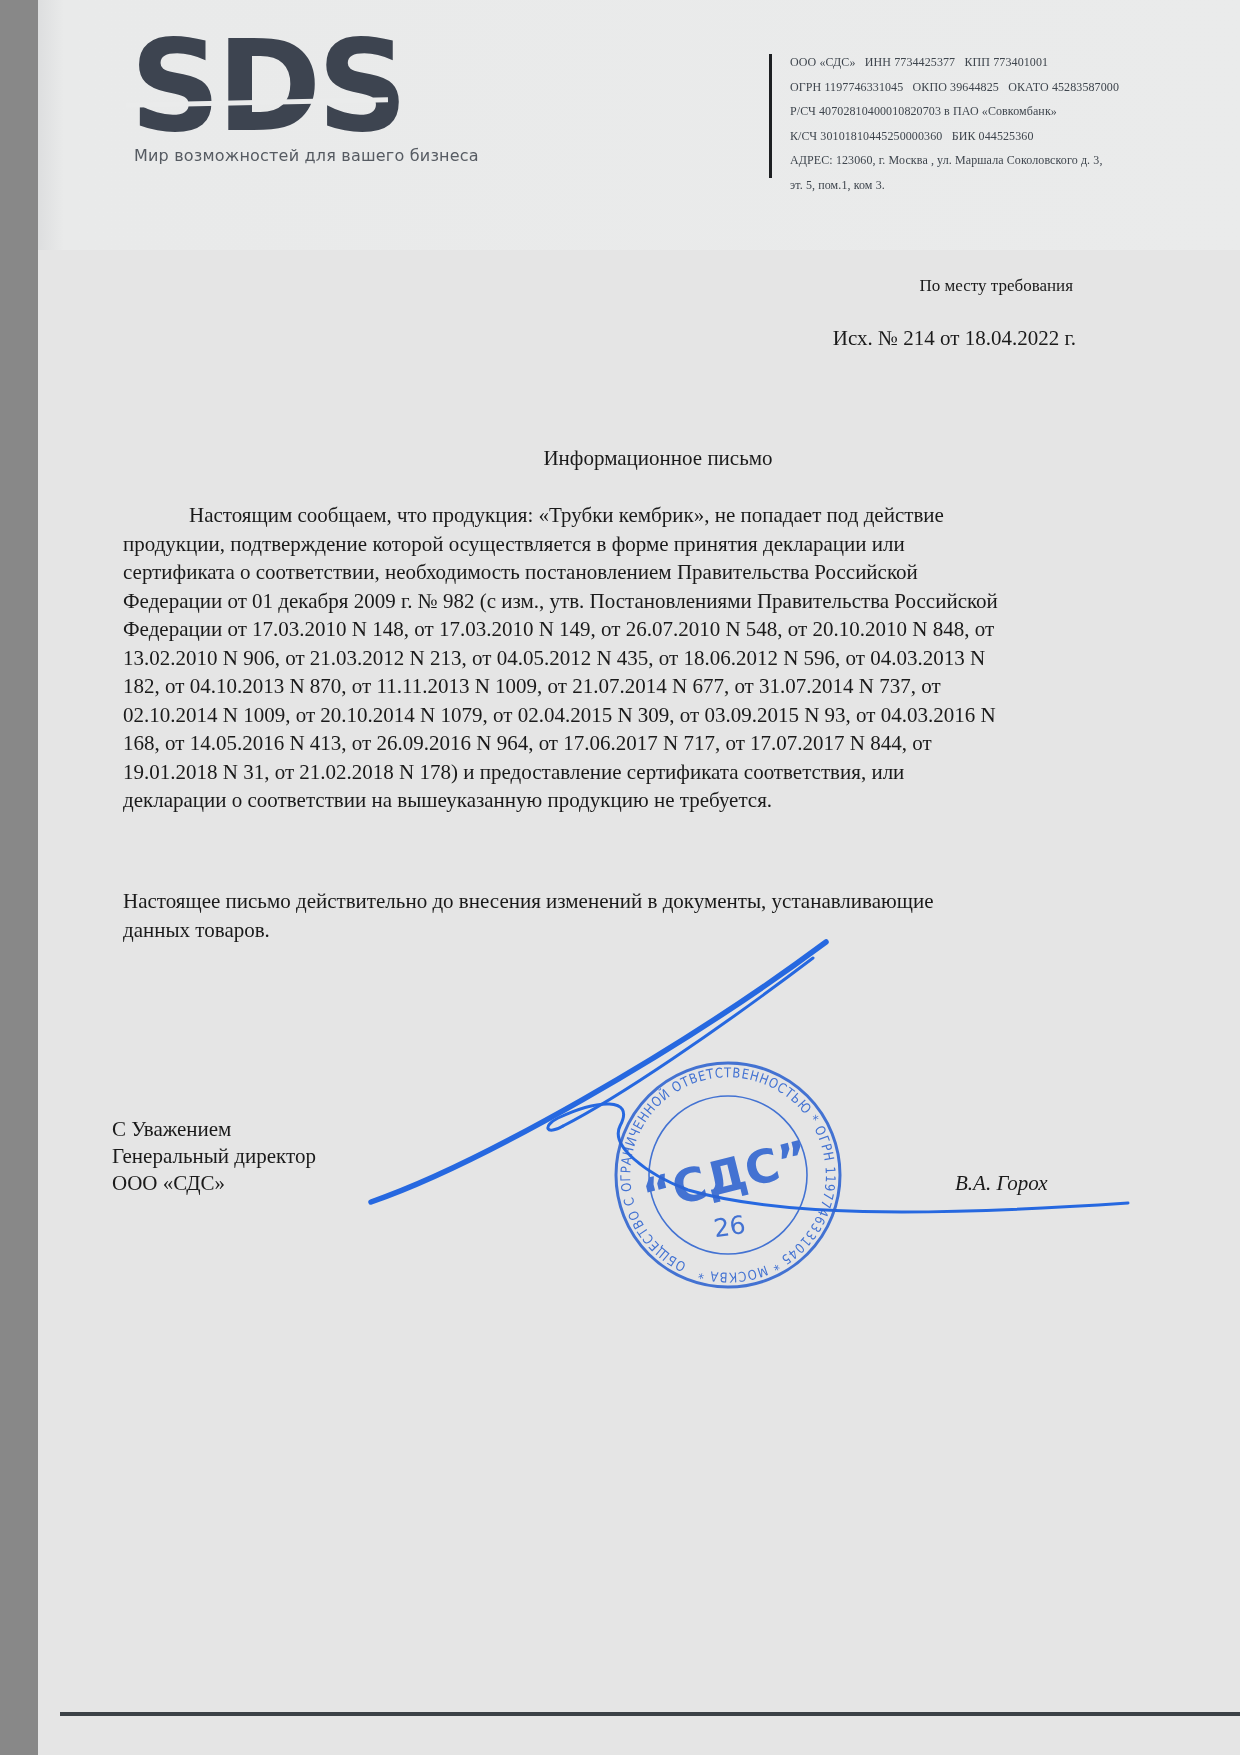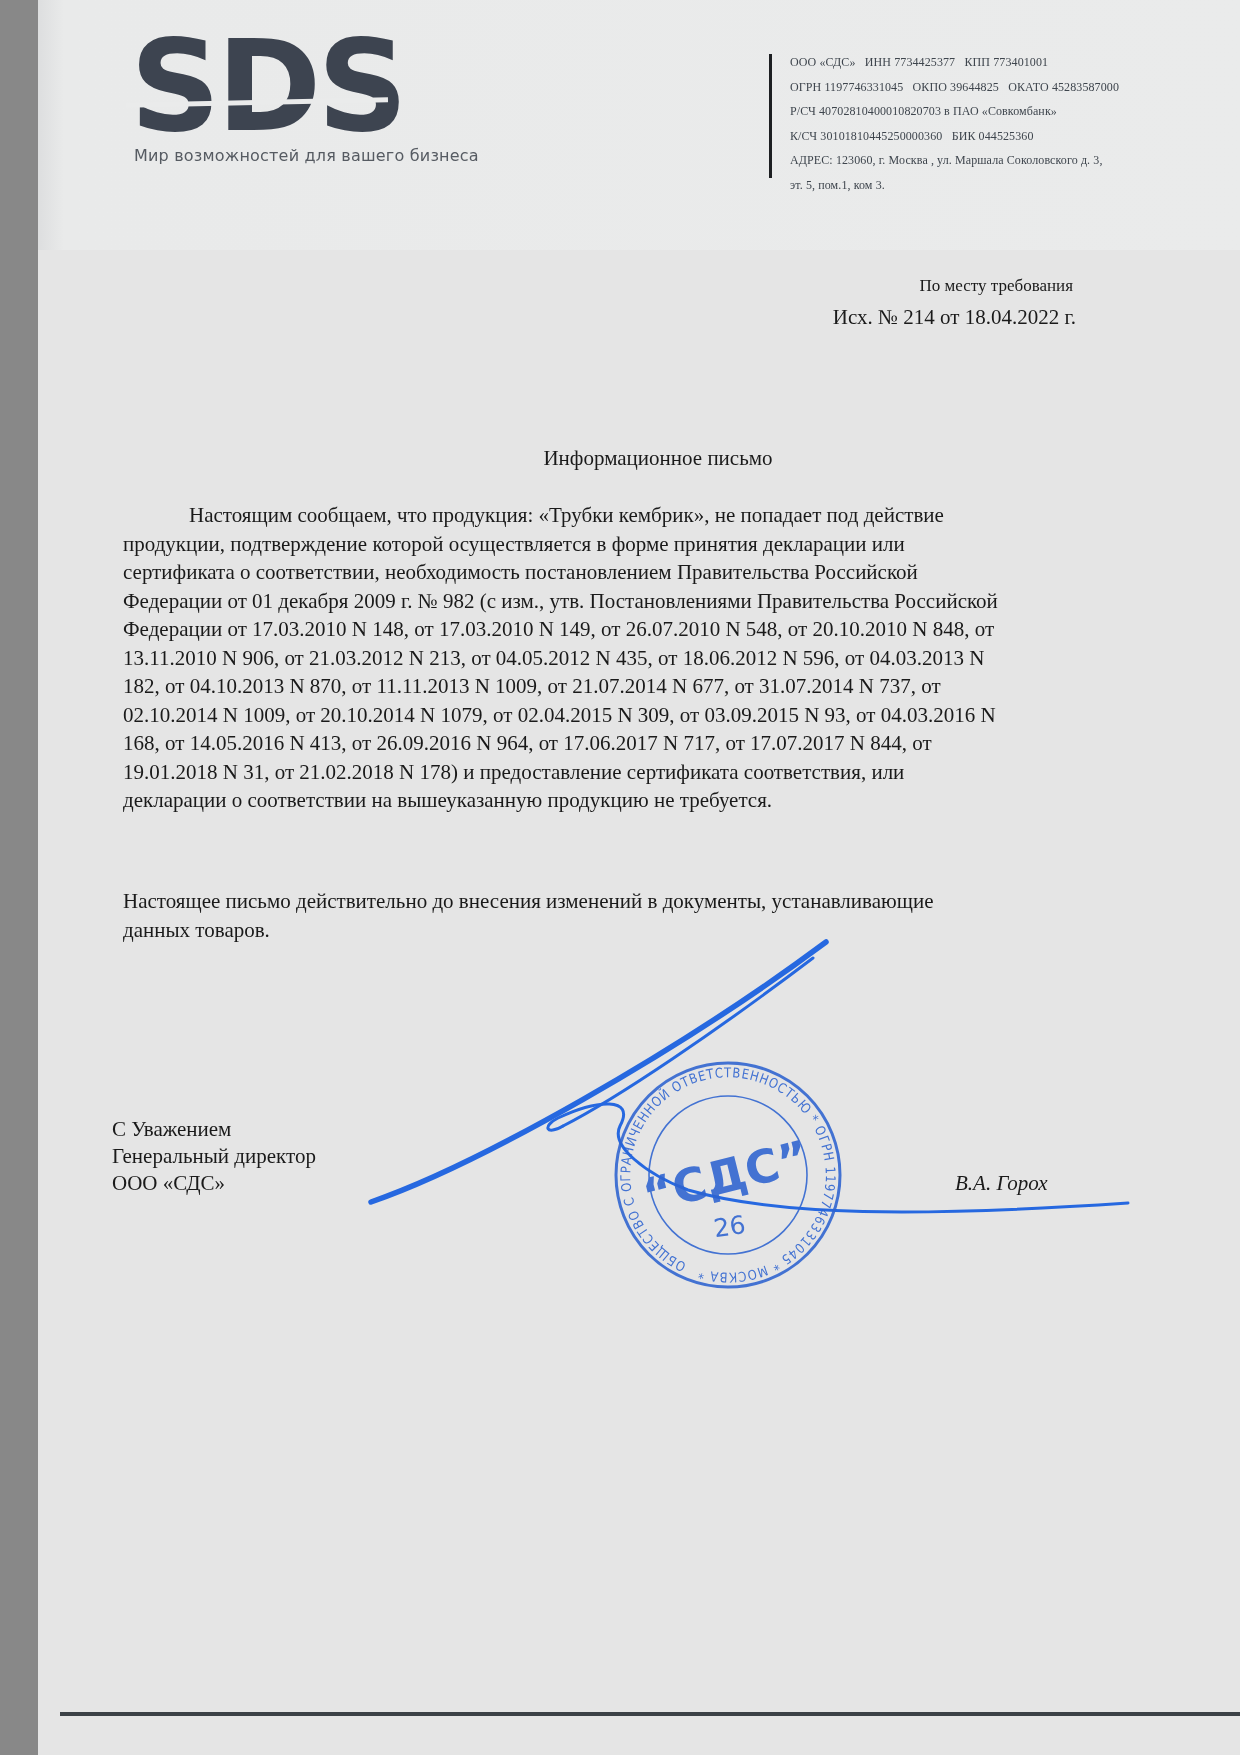--- a/index.html
+++ b/index.html
@@ -38,21 +38,21 @@
   .head-divider{position:absolute;left:731px;top:54px;width:3px;height:124px;background:#1d1f22;}
   
   .company{
     position:absolute;left:752px;top:50px;
     font-family:Liberation Serif, serif;
     font-size:12px;line-height:24.6px;color:#3e454d;
     letter-spacing:.1px;white-space:pre;
   }
   
   .recipient{position:absolute;right:205px;top:276px;font-size:17px;}
-  .refline{position:absolute;right:202px;top:305px;font-size:21px;}
+  .refline{position:absolute;right:202px;top:326px;font-size:21px;}
   
   .title{position:absolute;left:0;top:446px;width:1240px;text-align:center;font-size:21px;}
   
   .para{position:absolute;left:85px;width:1090px;font-size:21px;line-height:28.5px;}
   .para .body-line{white-space:pre;}
   #para1{top:501px;}
   #para1 .body-line:first-child{padding-left:66px;}
   #para2{top:887px;}
   
   .closing{position:absolute;left:74px;top:1116px;font-size:21px;line-height:27px;}
@@ -84,21 +84,21 @@
   <div class="refline">Исх. № 214 от 18.04.2022 г.</div>
 
   <div class="title">Информационное письмо</div>
 
   <div class="para" id="para1">
       <div class="body-line">Настоящим сообщаем, что продукция: «Трубки кембрик», не попадает под действие</div>
       <div class="body-line">продукции, подтверждение которой осуществляется в форме принятия декларации или</div>
       <div class="body-line">сертификата о соответствии, необходимость постановлением Правительства Российской</div>
       <div class="body-line">Федерации от 01 декабря 2009 г. № 982 (с изм., утв. Постановлениями Правительства Российской</div>
       <div class="body-line">Федерации от 17.03.2010 N 148, от 17.03.2010 N 149, от 26.07.2010 N 548, от 20.10.2010 N 848, от</div>
-      <div class="body-line">13.11.2010 N 906, от 21.03.2012 N 213, от 04.05.2012 N 435, от 18.06.2012 N 596, от 04.03.2013 N</div>
+      <div class="body-line">13.02.2010 N 906, от 21.03.2012 N 213, от 04.05.2012 N 435, от 18.06.2012 N 596, от 04.03.2013 N</div>
       <div class="body-line">182, от 04.10.2013 N 870, от 11.11.2013 N 1009, от 21.07.2014 N 677, от 31.07.2014 N 737, от</div>
       <div class="body-line">02.10.2014 N 1009, от 20.10.2014 N 1079, от 02.04.2015 N 309, от 03.09.2015 N 93, от 04.03.2016 N</div>
       <div class="body-line">168, от 14.05.2016 N 413, от 26.09.2016 N 964, от 17.06.2017 N 717, от 17.07.2017 N 844, от</div>
       <div class="body-line">19.01.2018 N 31, от 21.02.2018 N 178) и предоставление сертификата соответствия, или</div>
       <div class="body-line">декларации о соответствии на вышеуказанную продукцию не требуется.</div>
     </div>
 
   <div class="para" id="para2">
       <div class="body-line">Настоящее письмо действительно до внесения изменений в документы, устанавливающие</div>
       <div class="body-line">данных товаров.</div>

